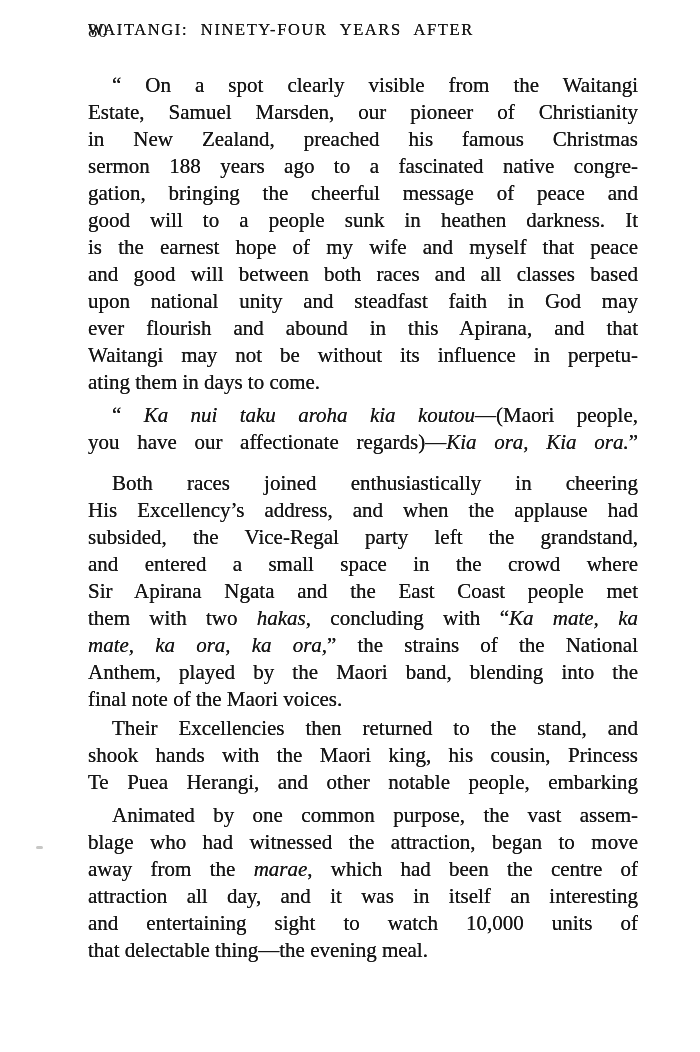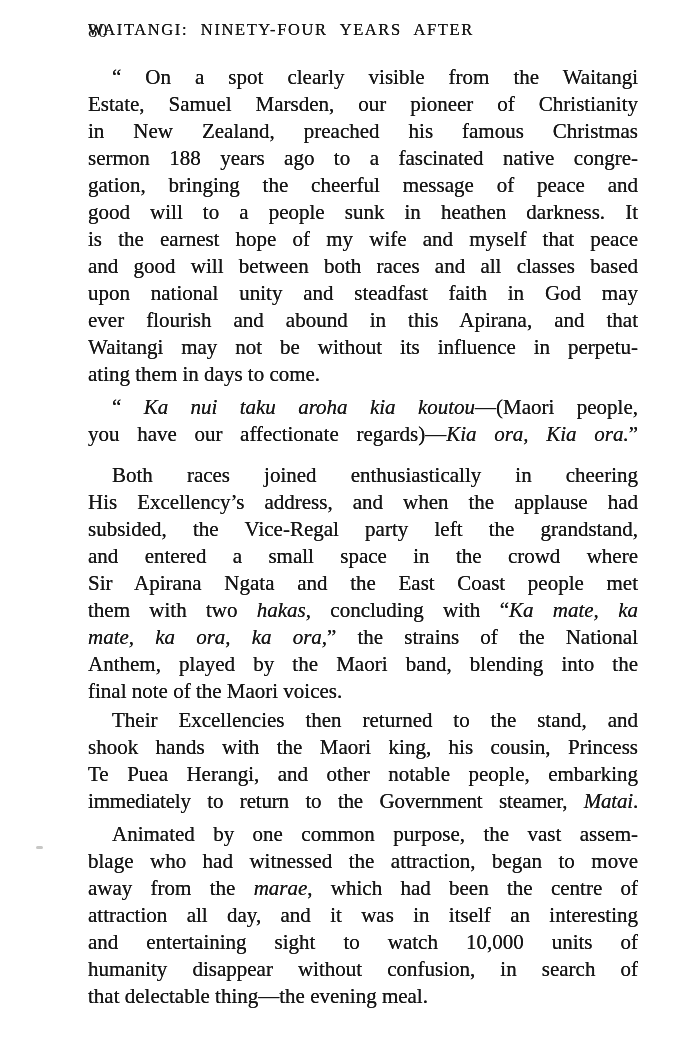--- a/index.html
+++ b/index.html
@@ -52,21 +52,21 @@
 </style>
 </head>
 <body>
 
 <div class="page">
   <div class="header">
     <span class="pagenum">80</span>
     <span class="runtitle">WAITANGI: NINETY-FOUR YEARS AFTER</span>
   </div>
   <div class="textblock" id="textblock">
-      <div class="para" style="margin-top: 4px;">
+      <div class="para" style="margin-top: 12px;">
         <div class="line j ind"><span>“ On a spot clearly visible from the Waitangi</span></div>
         <div class="line j"><span>Estate, Samuel Marsden, our pioneer of Christianity</span></div>
         <div class="line j"><span>in New Zealand, preached his famous Christmas</span></div>
         <div class="line j"><span>sermon 188 years ago to a fascinated native congre-</span></div>
         <div class="line j"><span>gation, bringing the cheerful message of peace and</span></div>
         <div class="line j"><span>good will to a people sunk in heathen darkness. It</span></div>
         <div class="line j"><span>is the earnest hope of my wife and myself that peace</span></div>
         <div class="line j"><span>and good will between both races and all classes based</span></div>
         <div class="line j"><span>upon national unity and steadfast faith in God may</span></div>
         <div class="line j"><span>ever flourish and abound in this Apirana, and that</span></div>
@@ -85,26 +85,24 @@
         <div class="line j"><span>Sir Apirana Ngata and the East Coast people met</span></div>
         <div class="line j"><span>them with two </span><span class="it">hakas</span><span>, concluding with “</span><span class="it">Ka mate, ka</span></div>
         <div class="line j"><span class="it">mate, ka ora, ka ora,</span><span>” the strains of the National</span></div>
         <div class="line j"><span>Anthem, played by the Maori band, blending into the</span></div>
         <div class="line"><span>final note of the Maori voices.</span></div>
       </div>
       <div class="para" style="margin-top: 2px;">
         <div class="line j ind"><span>Their Excellencies then returned to the stand, and</span></div>
         <div class="line j"><span>shook hands with the Maori king, his cousin, Princess</span></div>
         <div class="line j"><span>Te Puea Herangi, and other notable people, embarking</span></div>
-        <div class="line j tight"><span>immediately to return to the Government steamer, </span><span class="it">Matai</span><span>.</span></div>
       </div>
       <div class="para" style="margin-top: 6px;">
         <div class="line j ind"><span>Animated by one common purpose, the vast assem-</span></div>
         <div class="line j"><span>blage who had witnessed the attraction, began to move</span></div>
         <div class="line j"><span>away from the </span><span class="it">marae</span><span>, which had been the centre of</span></div>
         <div class="line j"><span>attraction all day, and it was in itself an interesting</span></div>
         <div class="line j"><span>and entertaining sight to watch 10,000 units of</span></div>
-        <div class="line j"><span>humanity disappear without confusion, in search of</span></div>
         <div class="line"><span>that delectable thing—the evening meal.</span></div>
       </div>
     </div>
   <div class="artifact"></div>
 </div>
 
 </body></html>

